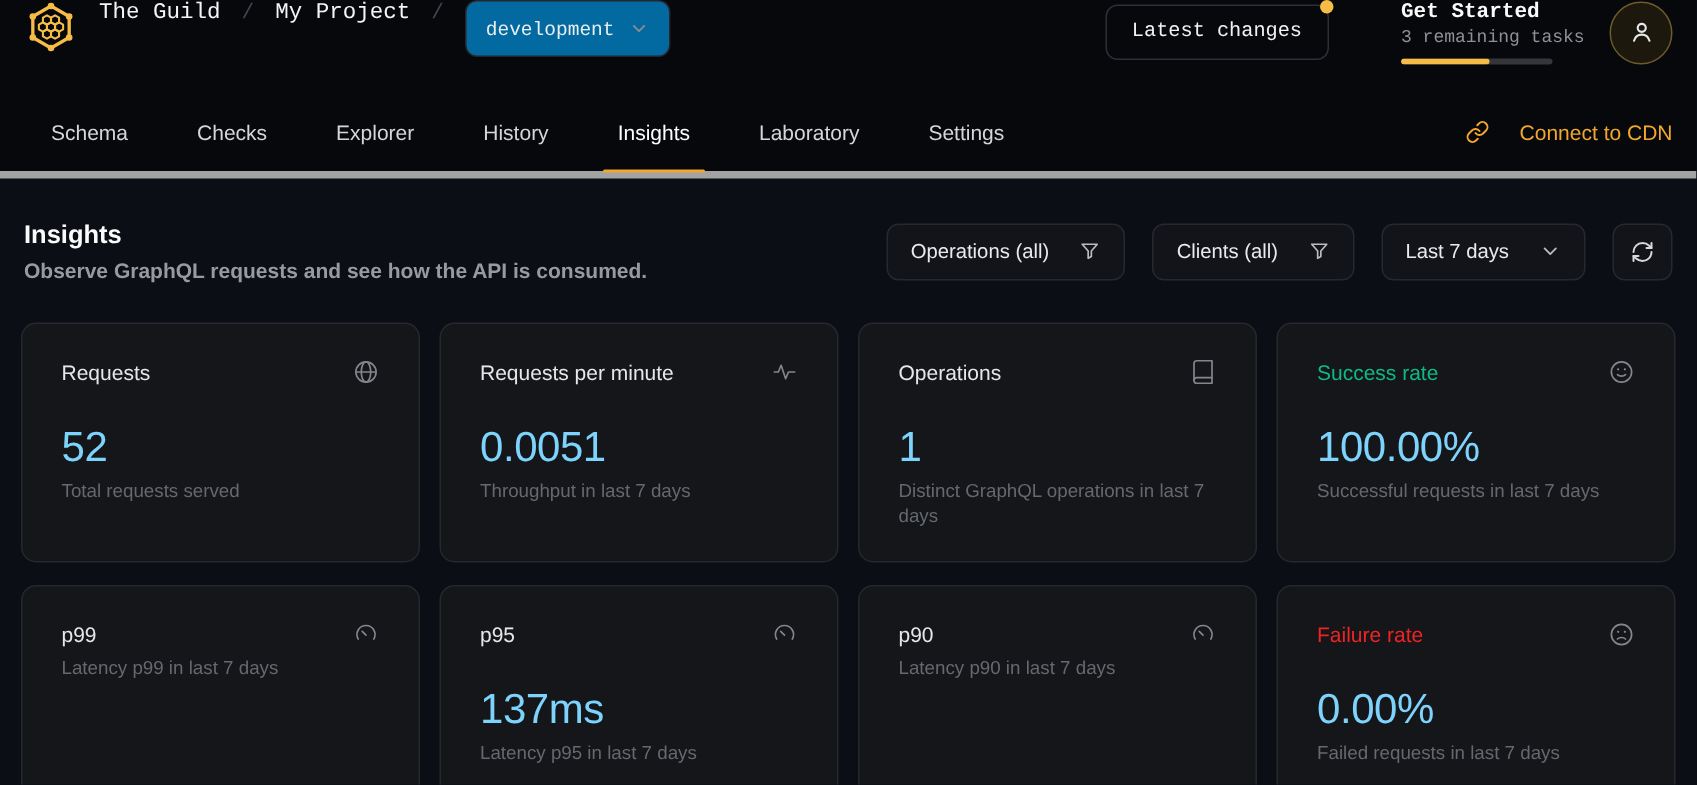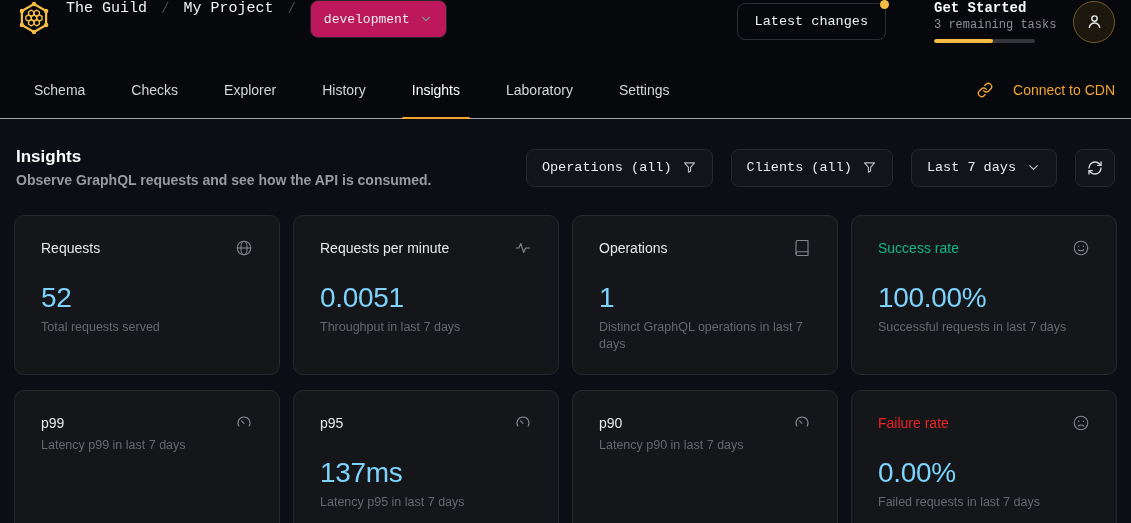--- a/index.html
+++ b/index.html
@@ -12,21 +12,21 @@
   }
   .topbar {
     height:62px; background:var(--c-bgTop,#06080c);
     display:flex; align-items:flex-start; padding:0 16px;font-family:Liberation Mono, monospace;
   }
   .logo { width:36px; height:36px; flex:0 0 auto; display:flex; }
   .crumbs { display:flex; align-items:center; margin-left:14px; gap:14px; }
   .crumb { font-size:15px; font-weight:500; color:#f3f4f5; cursor:pointer; }
   .crumb-sep { color:#43474e; font-size:14px; }
   .target-btn {
-    margin-left:14px; background:#be185d; border:1px solid #24262c; border-radius:8px;
+    margin-left:14px; background:#0369a1; border:1px solid #24262c; border-radius:8px;
     height:38px; padding:0 13px; display:flex; align-items:center; gap:9px;
     color:#eceded; font-size:13px; cursor:pointer; font-family:inherit;
   }
   .chev { width:14px; height:14px; color:#8b8e94; }
   .top-right { margin-left:auto; display:flex; align-items:center; }
   .latest-btn {
     position:relative; background:transparent; border:1px solid #2c2f35; border-radius:8px;
     height:37px; padding:0 17px; color:#f0f1f2; font-size:13.5px; cursor:pointer; font-family:inherit;
   }
   .latest-dot {
@@ -37,21 +37,21 @@
   .gs-title { font-size:14px; font-weight:700; color:#fafafa; }
   .gs-sub { font-size:12px; color:#8d9095; margin-top:2px; white-space:nowrap; }
   .gs-track { margin-top:7px; height:4px; background:#34363b; border-radius:2px; overflow:hidden; }
   .gs-fill { height:100%; background:var(--c-accentLight,#f6bc45); border-radius:2px; }
   .avatar {
     margin-left:38px; width:42px; height:42px; border-radius:50%;
     background:#1d180e; border:1px solid #6e5a2a; display:flex; align-items:center; justify-content:center;
     cursor:pointer; color:#e6e7e9;
   }
   .navbar {
-    height:57px; background:var(--c-bgTop,#06080c); border-bottom:1px solid #a3a3a3;
+    height:57px; background:var(--c-bgTop,#06080c); border-bottom:5px solid #a3a3a3;
     display:flex; align-items:stretch; padding:0 16px;
   }
   .tabs { display:flex; gap:26px; align-items:stretch; margin-left:8px; }
   .tab {
     position:relative; display:flex; align-items:center; padding:0 10px;
     font-size:14px; color:#d4d6d9; cursor:pointer;
   }
   .tab.active { color:#ffffff; }
   .tab-underline {
     position:absolute; left:0; right:0; bottom:-1px; height:2px;
@@ -62,22 +62,22 @@
     color:var(--c-accent,#f2a62e); font-size:14px; cursor:pointer;
   }
   .cdn-link svg { width:16px; height:16px; }
   .main { padding:28px 14px 0; }
   .main-head { display:flex; align-items:center; justify-content:space-between; padding:0 2px; }
   .page-title { font-size:17px; font-weight:700; color:#fbfbfc; }
   .page-sub { font-size:14px; color:#989a9f; margin-top:5px;font-weight:bold; }
   .filters { display:flex; align-items:center; gap:18px; }
   .filter-btn {
     background:#121419; border:1px solid #26282e; border-radius:8px; height:38px;
-    padding:0 15px; display:flex; align-items:center; gap:10px;
-    color:#e9eaec; font-size:13.5px; cursor:pointer; font-family:Liberation Mono, monospace;
+    padding:0 15px; display:flex; align-items:center; gap:20px;
+    color:#e9eaec; font-size:13.5px; cursor:pointer; font-family:Liberation Sans, sans-serif;
   }
   .filter-btn svg { width:15px; height:15px; color:#b9bbc0; }
   .icon-btn { padding:0 11px; }
   .icon-btn svg { width:16px; height:16px; color:#d6d8da; }
   .grid {
     margin-top:27px; display:grid; grid-template-columns:repeat(4,1fr);
     gap:15px 13px;
   }
   .card {
     background:var(--c-cardBg,#141619); border:1px solid var(--c-cardBorder,#26282d);

